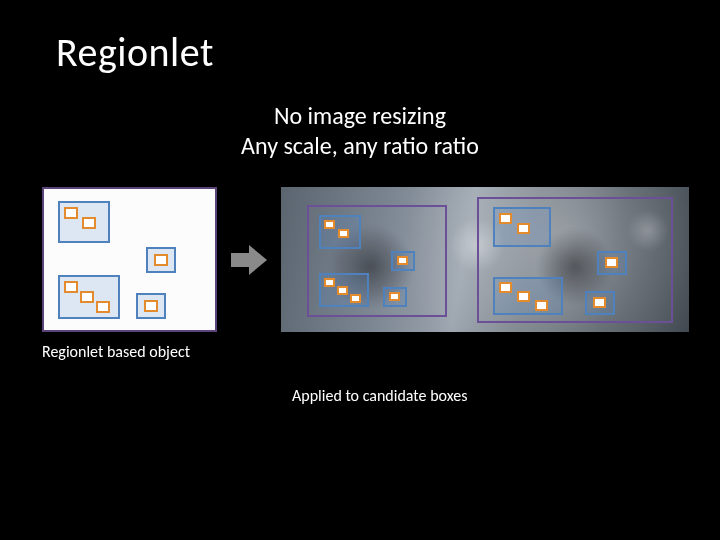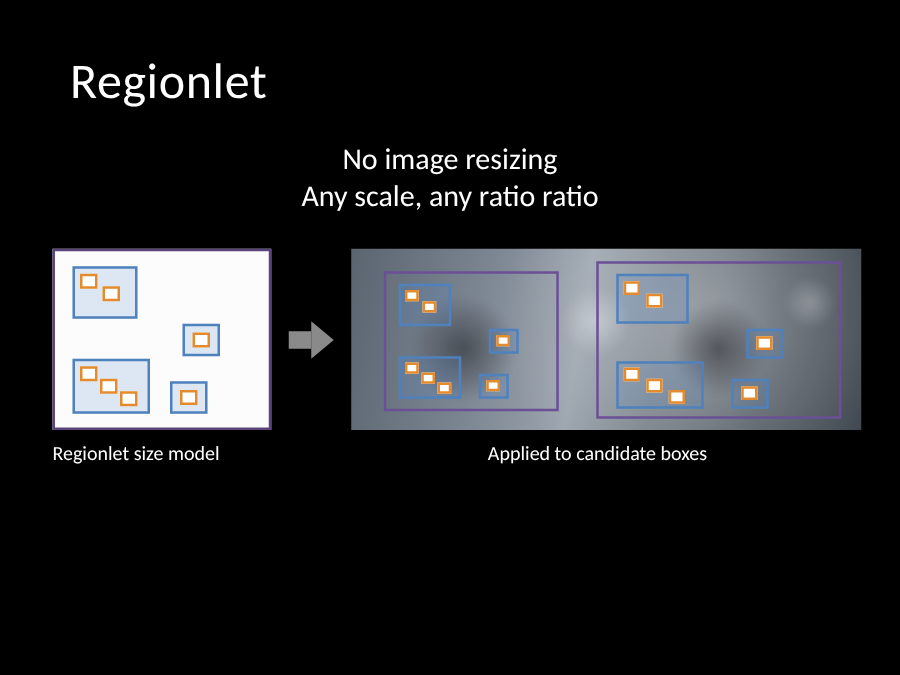--- a/index.html
+++ b/index.html
@@ -8,21 +8,21 @@
     background: #000;
     font-family: Calibri, "Segoe UI", Arial, sans-serif;
     color: #000;
     overflow: hidden;
   }
   .slide {
     width: 720px;
     height: 540px;
     background: #000;
     position: relative;
-    padding: 40px 56px 0 56px;
+    padding: 28px 56px 0 56px;
   }
   .title {
     color: #fff;
     font-size: 40px;
     font-weight: 400;
     margin-bottom: 24px;
     letter-spacing: 0.5px;
   }
   .body-text {
     color: #fff;
@@ -111,22 +111,22 @@
     margin-top: 10px;
     color: #fff;
     font-size: 16px;
   }
   .cap-left {
     width: 220px;
     margin-left: -14px;
   }
   .cap-right {
     flex: 1;
-    text-align: center;
     margin-left: 30px;
+    margin-top: 44px;
   }
 </style>
 </head>
 <body>
 
 <div class="slide">
 
   <h1 class="title">Regionlet</h1>
 
   <div class="body-text">
@@ -196,17 +196,17 @@
         <div class="region" style="left:106px; top:92px; width:30px; height:24px;">
           <div class="rlet" style="left:6px; top:4px; width:13px; height:11px;"></div>
         </div>
       </div>
 
     </div>
 
   </div>
 
   <div class="captions">
-    <div class="cap-left">Regionlet size model</div>
+    <div class="cap-left">Regionlet based object</div>
     <div class="cap-right">Applied to candidate boxes</div>
   </div>
 
 </div>
 
 </body></html>

